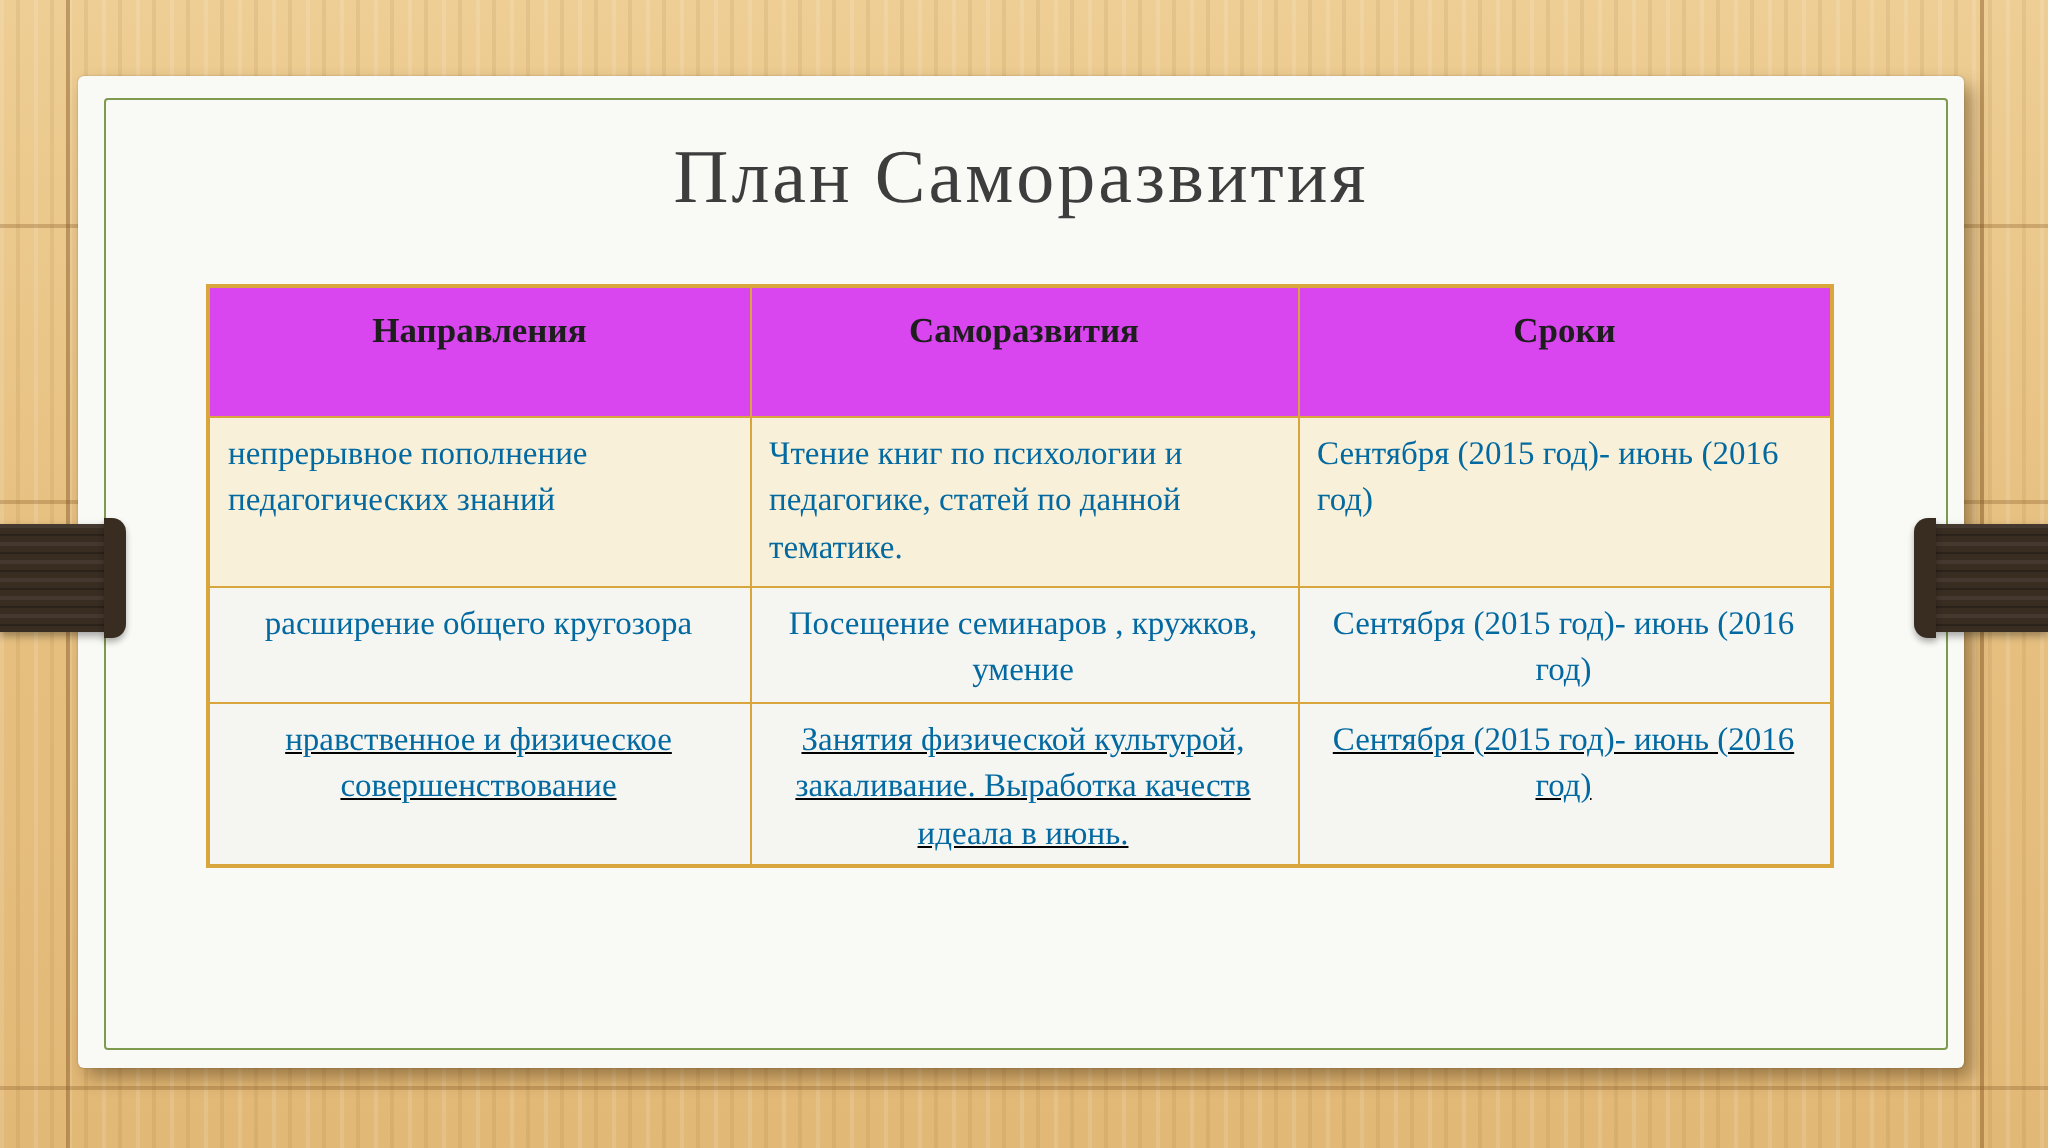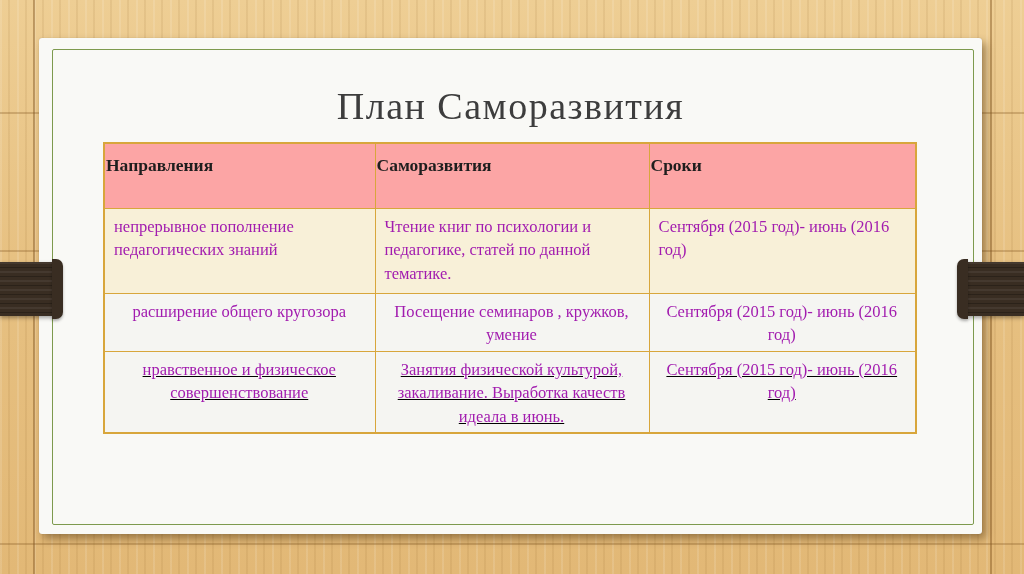--- a/index.html
+++ b/index.html
@@ -25,38 +25,38 @@
   .slide {
     position:absolute; left:39px; top:38px; width:943px; height:496px;
     background:#f9f9f6; border-radius:3px;
     box-shadow:4px 5px 9px rgba(70,45,10,0.45), 0 0 1px rgba(0,0,0,0.25);
   }
   .frame {
     position:absolute; left:13px; top:11px; right:8px; bottom:9px;
     border:1px solid #7d9a4e; border-radius:2px;
   }
   .title {
-    position:absolute; top:48px; left:0; width:100%;
+    position:absolute; top:31px; left:0; width:100%;
     text-align:center; font-size:38px; letter-spacing:1.5px;
     color:#3d3d3d; line-height:1.1;
   }
 
   
   .plan-table {
     position:absolute; left:64px; top:104px; width:812px;
     border-collapse:collapse; table-layout:fixed;
     border:2px solid #d8a63c;
   }
   .plan-table th, .plan-table td { border:1px solid #d8a63c; }
   .plan-table th {
-    height:52px; background:#fca5a5; font-weight:bold; font-size:17.5px;
-    color:#1e1e1e; text-align:left; vertical-align:top; padding-top:11px;
+    height:52px; background:#d946ef; font-weight:bold; font-size:17.5px;
+    color:#1e1e1e; text-align:center; vertical-align:top; padding-top:11px;
   }
   .plan-table td {
-    font-size:16.5px; line-height:1.42; color:#a21caf;
+    font-size:16.5px; line-height:1.42; color:#0369a1;
     vertical-align:top; text-align:left; padding:6px 10px 4px 9px;
   }
   tr.cream td { background:#f8f0d8; }
   tr.plain td { background:#f5f5f2;text-align:center; }
   tr.h85 { height:85px; } tr.h57 { height:57px; }
   tr.h99 { height:99px; } tr.h77 { height:77px;text-decoration:underline; }
 
   
   .strap {
     position:absolute; top:262px; height:54px; background:#392d22;

